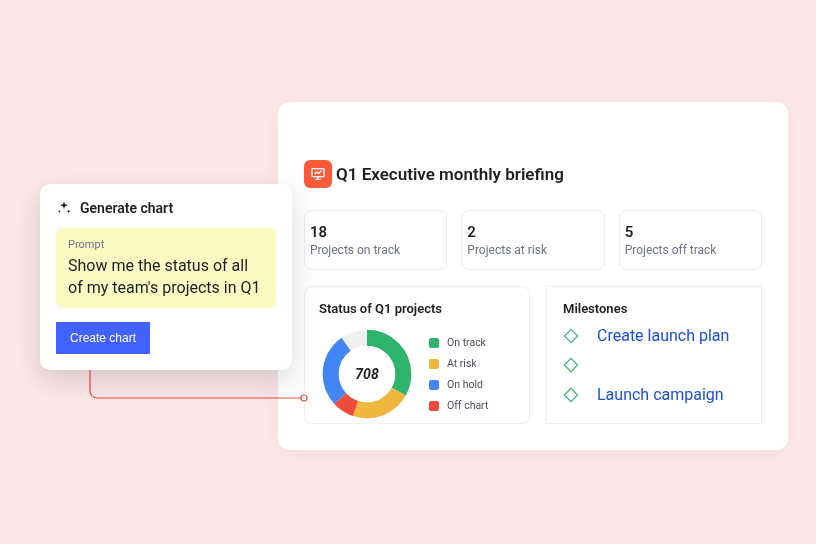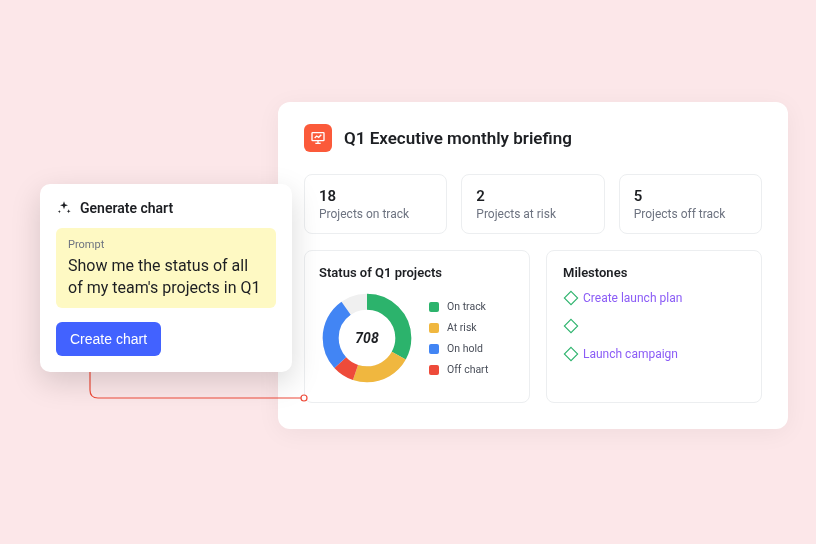--- a/index.html
+++ b/index.html
@@ -14,65 +14,65 @@
   .dashboard {
     position: absolute;
     left: 278px;
     top: 102px;
     width: 510px;
     background: #fff;
     border-radius: 12px;
     box-shadow: 0 4px 24px rgba(0,0,0,0.05);
     padding: 22px 26px 26px 26px;
   }
-  .dash-header { display: flex; align-items: center; gap: 12px; margin-bottom: 22px; }
+  .dash-header { display: flex; align-items: center; gap: 4px; margin-bottom: 22px; margin-top: 36px; }
   .dash-icon {
     width: 28px; height: 28px;
     background: #fb5a3a;
     border-radius: 6px;
     display: flex; align-items: center; justify-content: center;
   }
   .dash-title { font-size: 17px; font-weight: 600; color: #1d1f23; }
   .stat-row { display: flex; gap: 14px; margin-bottom: 16px; }
   .stat-card {
     flex: 1;
     border: 1px solid #eceef0;
     border-radius: 8px;
-    padding: 12px 14px;
+    padding: 12px 5px;
   }
   .stat-num { font-size: 15px; font-weight: 600; color: #1d1f23; }
   .stat-label { font-size: 12px; color: #6d7380; margin-top: 2px; }
   .content-row { display: flex; gap: 16px; }
   .chart-card {
     width: 226px;
     border: 1px solid #eceef0;
     border-radius: 8px;
-    padding: 14px 14px 16px 14px;
+    padding: 14px 14px 1px 14px;
     position: relative;
   }
   .card-title { font-size: 13px; font-weight: 600; color: #1d1f23; margin-bottom: 10px; }
   .chart-body { display: flex; align-items: center; gap: 14px; }
   .donut-wrap { position: relative; width: 96px; height: 96px; font-style: italic; }
   .donut { transform: rotate(-90deg); }
   .donut-center {
     position: absolute; inset: 0;
     display: flex; align-items: center; justify-content: center;
     font-size: 14px; font-weight: 700; color: #1d1f23;
   }
   .legend { display: flex; flex-direction: column; gap: 8px; }
   .legend-item { display: flex; align-items: center; gap: 8px; font-size: 10.5px; color: #4a4f5a; }
   .swatch { width: 10px; height: 10px; border-radius: 2px; }
   .milestones-card {
     flex: 1;
     border: 1px solid #eceef0;
-    border-radius: 8px;
+    border-radius: 0;
     padding: 14px 16px;
   }
   .ms-list { display: flex; flex-direction: column; gap: 12px; margin-top: 8px; }
-  .ms-item { display: flex; align-items: center; gap: 4px; font-size: 12px; color: #8b5cf6; }
+  .ms-item { display: flex; align-items: center; gap: 18px; font-size: 16px; color: #1d4ed8; }
   .ms-icon { width: 16px; height: 16px; }
 
   .gen-panel {
     position: absolute;
     left: 40px;
     top: 184px;
     width: 252px;
     background: #fff;
     border-radius: 10px;
     box-shadow: 0 10px 30px rgba(0,0,0,0.15);
@@ -84,23 +84,23 @@
     background: #fef9c3;
     border-radius: 6px;
     padding: 10px 12px;
     margin-bottom: 14px;
   }
   .prompt-label { font-size: 11px; color: #6d7380; margin-bottom: 4px; }
   .prompt-text { font-size: 16px; color: #1d1f23; line-height: 1.35; }
   .create-btn {
     background: #4262ff;
     color: #fff;
-    font-size: 14px;
+    font-size: 12px;
     border: none;
-    border-radius: 6px;
+    border-radius: 0;
     padding: 9px 14px;
     cursor: pointer;
   }
 
   svg.connector {
     position: absolute;
     left: 80px;
     top: 340px;
     width: 240px;
     height: 70px;

